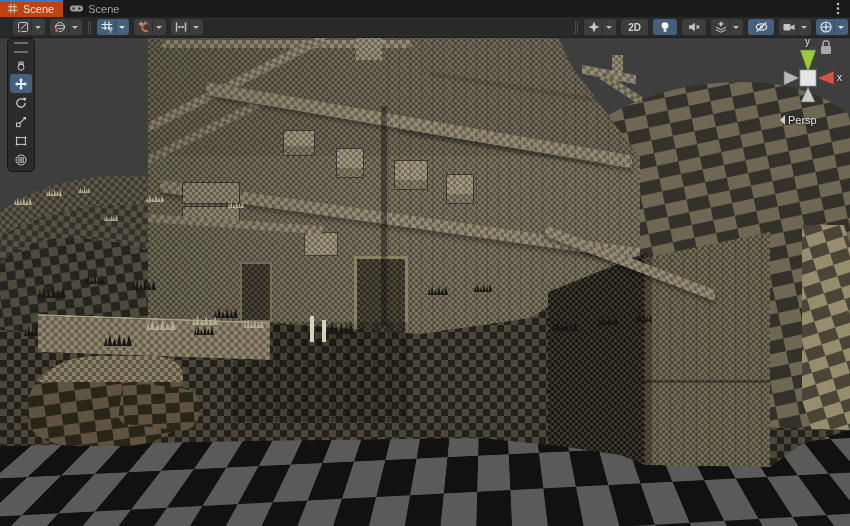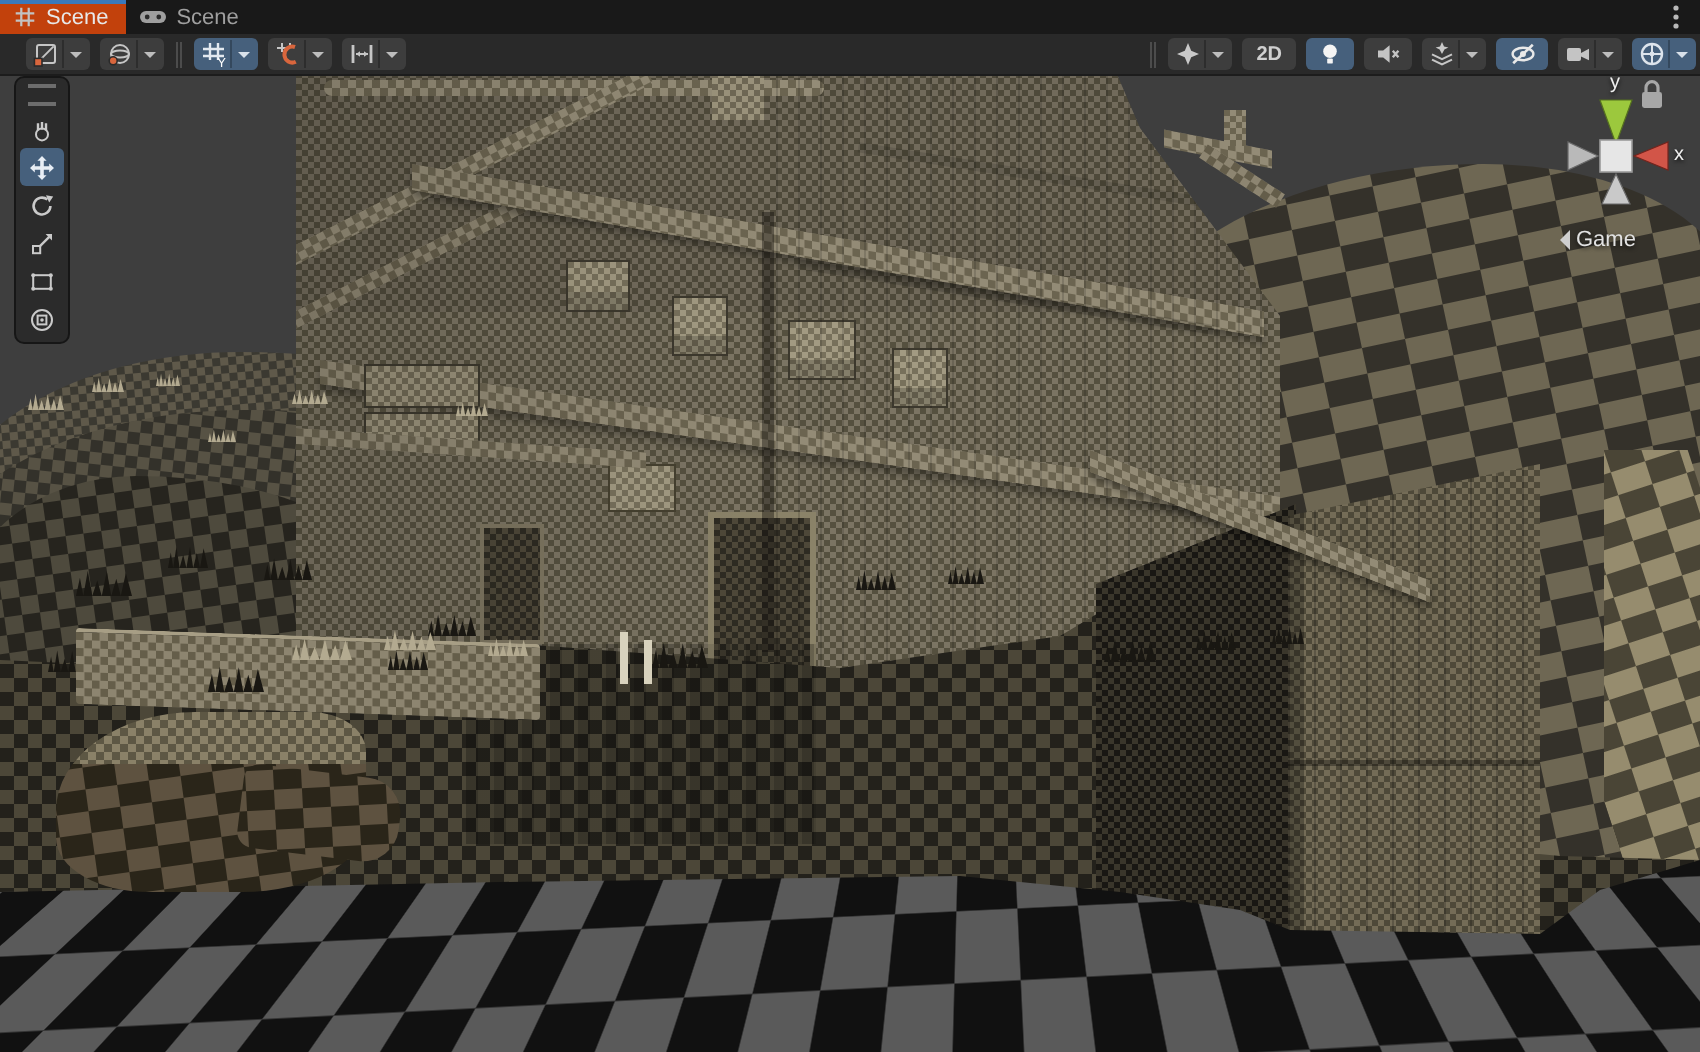--- a/index.html
+++ b/index.html
@@ -236,21 +236,21 @@
         <rect x="32" y="36" width="16" height="16" fill="#e6e6e6" stroke="#9a9a9a" stroke-width="0.8"></rect>
         <g>
           <path d="M55 12 v-2.2 a3 3 0 0 1 6 0 V12" stroke="#a7a7a7" stroke-width="1.6" fill="none"></path>
           <rect x="53" y="12" width="10" height="8" rx="1.2" fill="#a7a7a7"></rect>
         </g>
       </svg>
       <span class="gz-label" style="left:37px;top:2px;">y</span>
       <span class="gz-label" style="left:69px;top:38px;">x</span>
       <div class="persp">
         <span class="persp-tri"></span>
-        <span>Game</span>
+        <span>Persp</span>
       </div>
     </div>
   </div>
 
   <div class="tabbar">
     <div class="tab active">
       <svg width="13" height="13" viewBox="0 0 14 14">
         <path d="M5 2 V12 M9 2 V12 M2 5 H12 M2 9 H12" stroke="#c2c2c2" stroke-width="1.2" fill="none"></path>
       </svg>
       <span>Scene</span>

